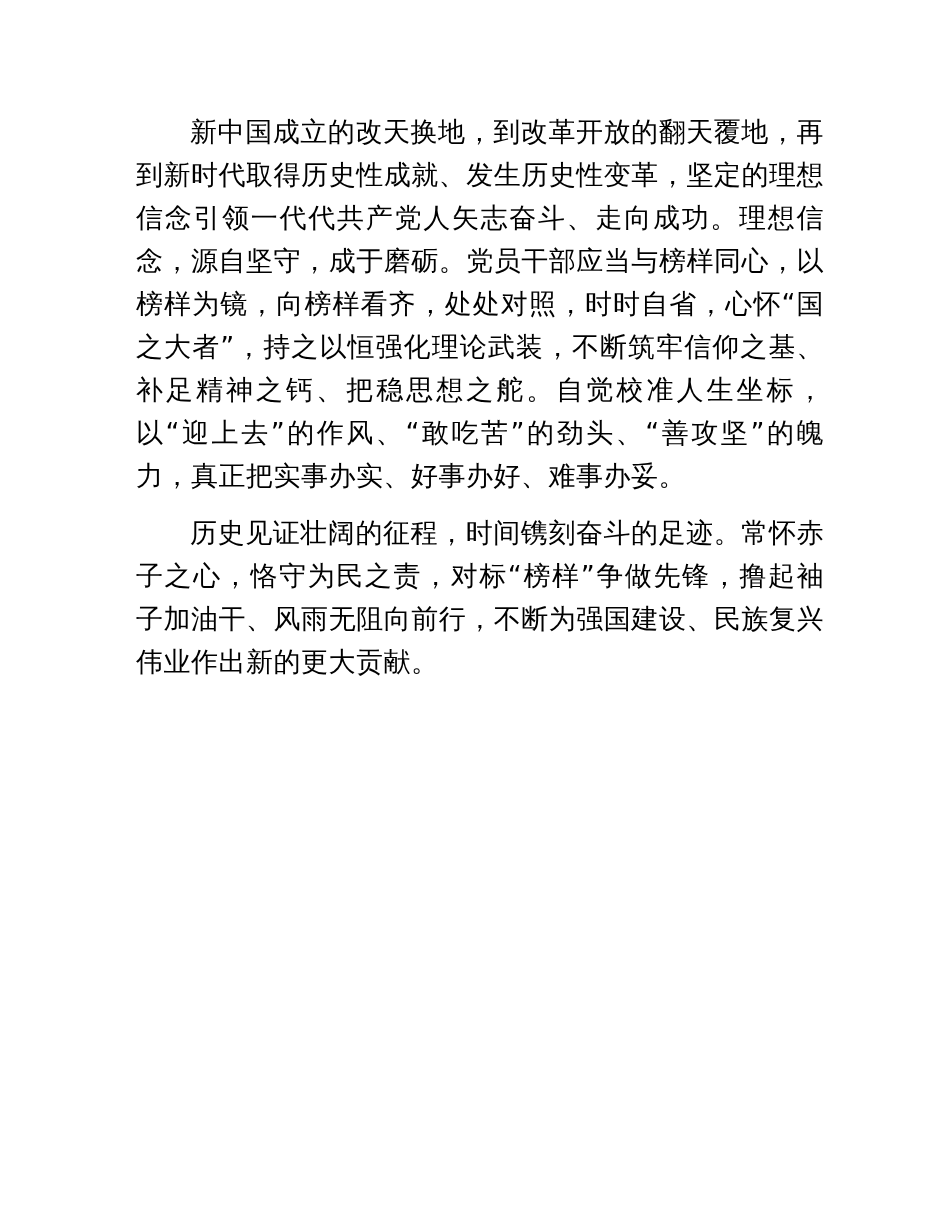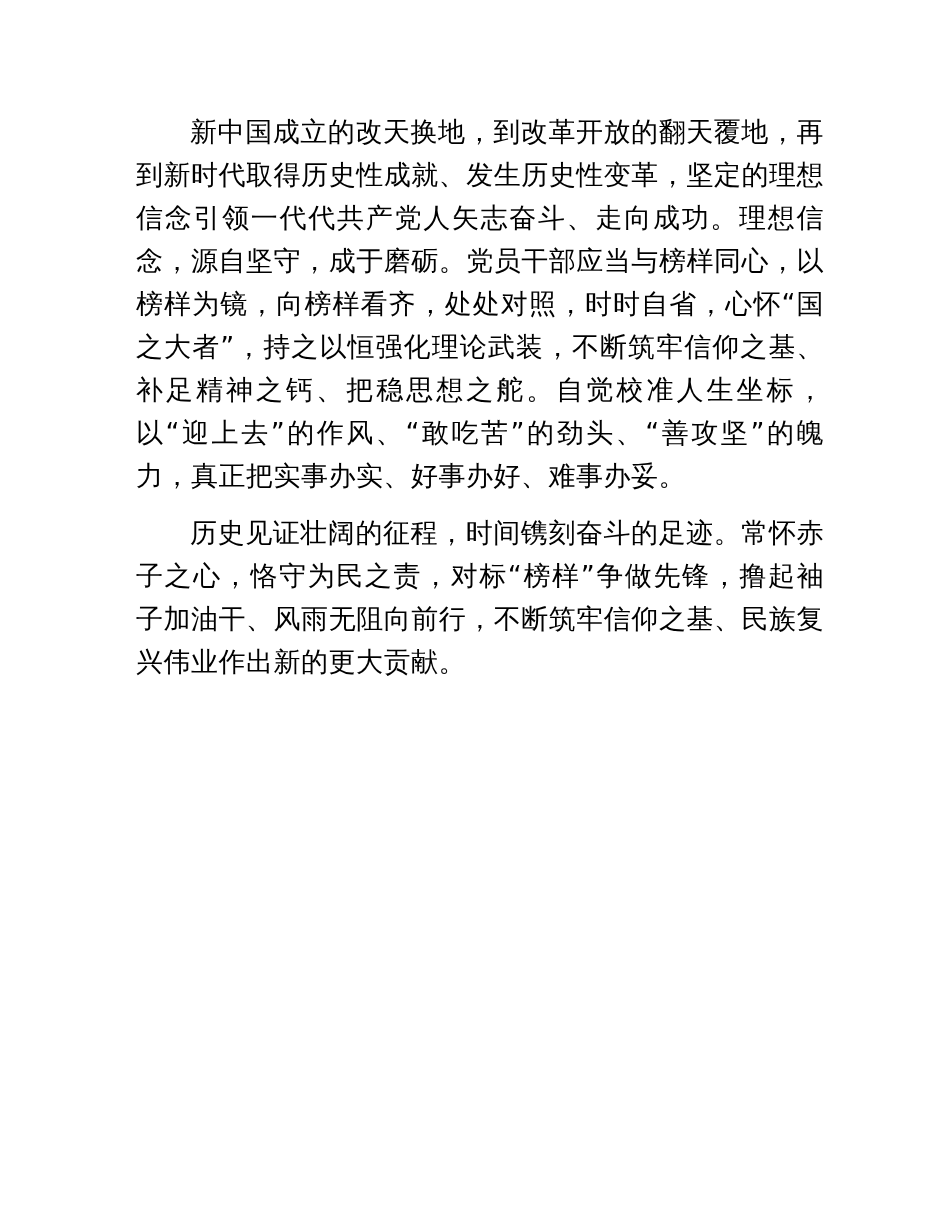--- a/index.html
+++ b/index.html
@@ -28,14 +28,14 @@
     letter-spacing: 0.5px;
     color: #000000;
     font-weight: 500;
   }
 </style>
 </head>
 <body>
 
 <div class="page">
   <p class="para">新中国成立的改天换地，到改革开放的翻天覆地，再到新时代取得历史性成就、发生历史性变革，坚定的理想信念引领一代代共产党人矢志奋斗、走向成功。理想信念，源自坚守，成于磨砺。党员干部应当与榜样同心，以榜样为镜，向榜样看齐，处处对照，时时自省，心怀“国之大者”，持之以恒强化理论武装，不断筑牢信仰之基、补足精神之钙、把稳思想之舵。自觉校准人生坐标，以“迎上去”的作风、“敢吃苦”的劲头、“善攻坚”的魄力，真正把实事办实、好事办好、难事办妥。</p>
-  <p class="para">历史见证壮阔的征程，时间镌刻奋斗的足迹。常怀赤子之心，恪守为民之责，对标“榜样”争做先锋，撸起袖子加油干、风雨无阻向前行，不断筑牢信仰之基、民族复兴伟业作出新的更大贡献。</p>
+  <p class="para">历史见证壮阔的征程，时间镌刻奋斗的足迹。常怀赤子之心，恪守为民之责，对标“榜样”争做先锋，撸起袖子加油干、风雨无阻向前行，不断为强国建设、民族复兴伟业作出新的更大贡献。</p>
 </div>
 
 </body></html>

